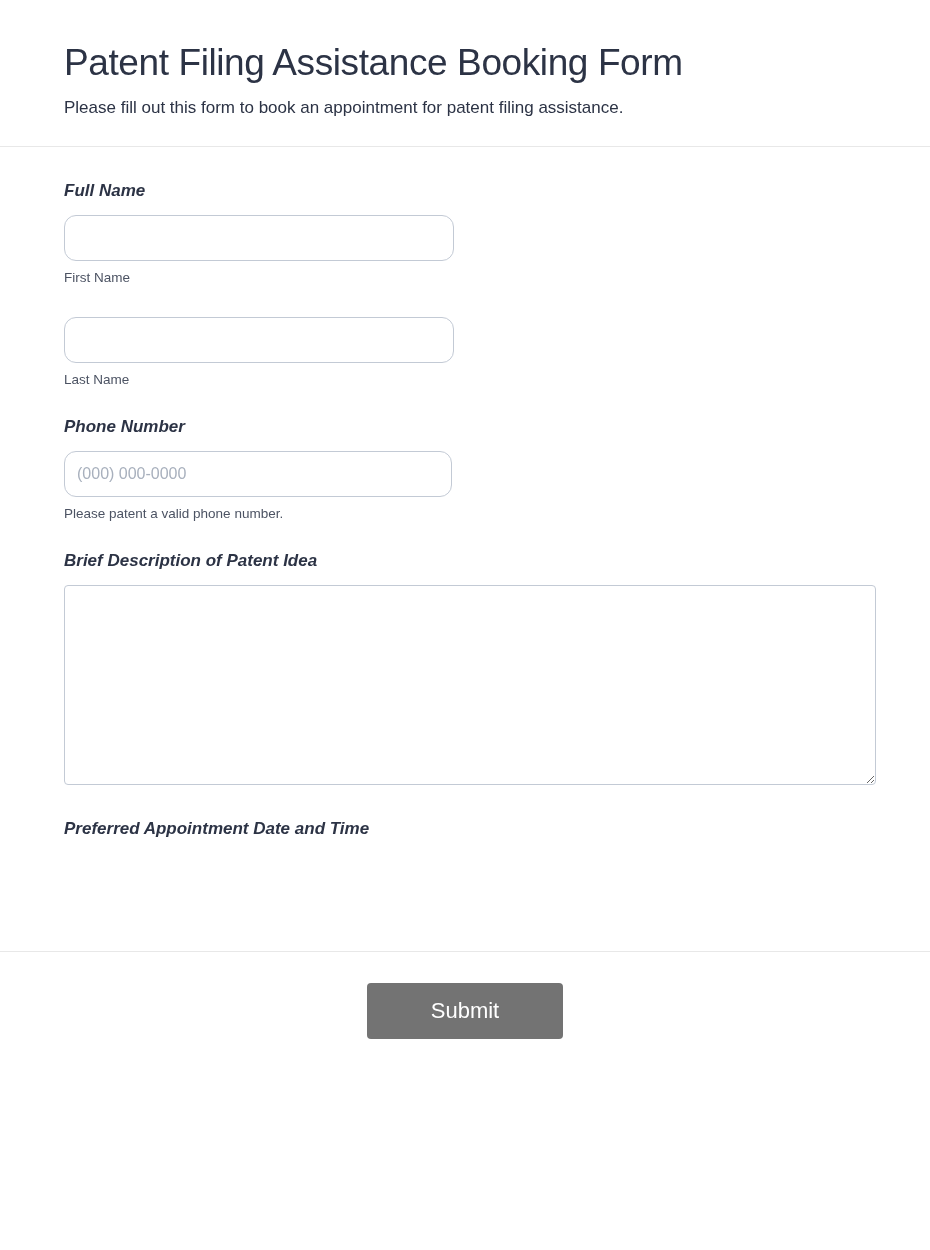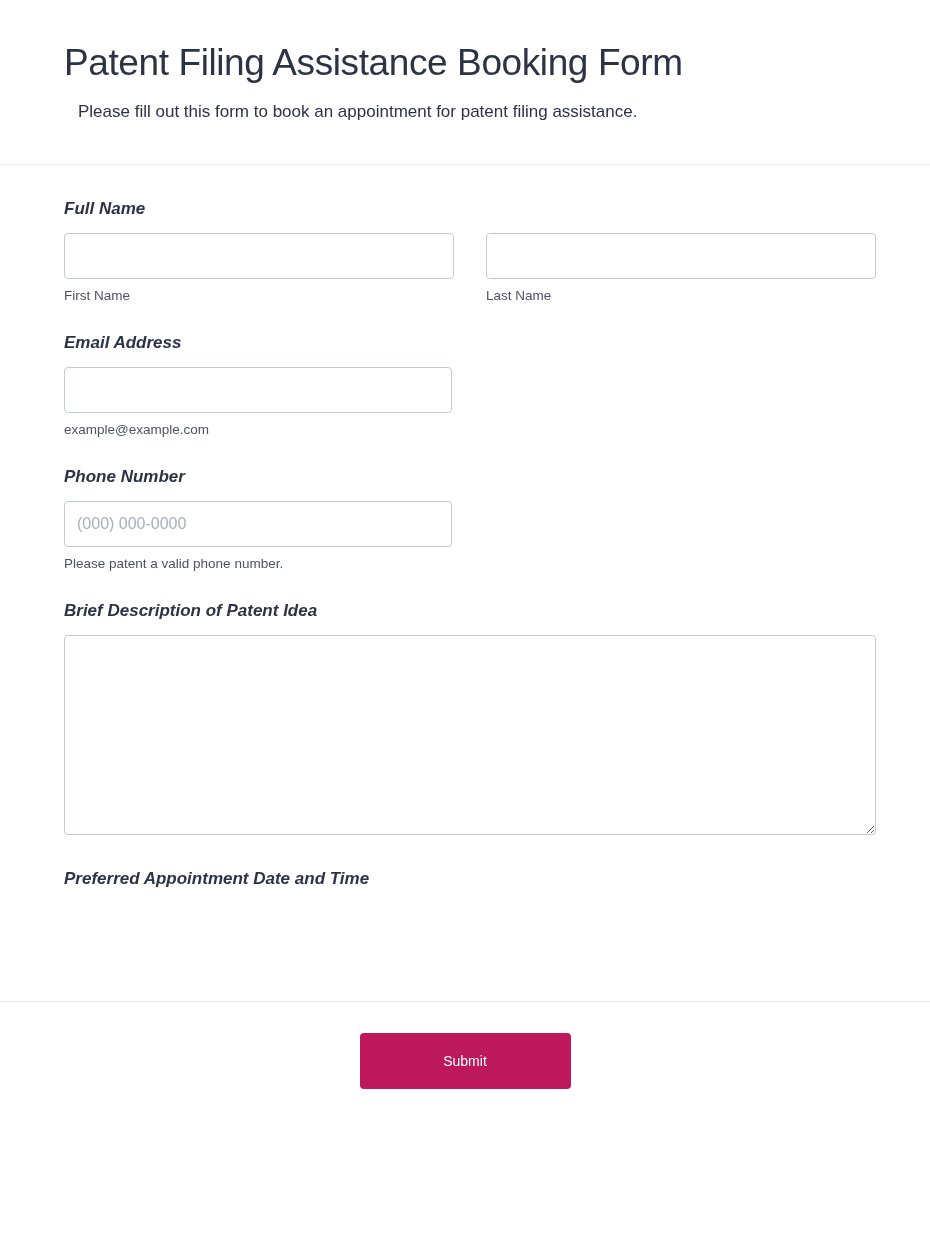--- a/index.html
+++ b/index.html
@@ -31,21 +31,21 @@
     line-height: 1.25;
     font-weight: normal;
     letter-spacing: -0.4px;
     color: #2c3345;
     margin: 0 0 10px 0;
   }
   .form-subtitle {
     font-size: 17px;
     line-height: 1.4;
     color: #2c3345;
-    margin: 14px;
+    margin: 0;
   }
 
   
   .form-body {
     padding: 34px 64px 26px 64px;
     box-sizing: border-box;
   }
 
   .field-block {
     margin-bottom: 30px;
@@ -55,34 +55,35 @@
     font-weight: bold;
     color: #2c3345;
     margin-bottom: 14px;
     display: block;
     font-style: italic;
   }
 
   .row-two {
     display: flex;
     gap: 32px;
+    flex-direction: column;
   }
   .col {
     display: flex;
     flex-direction: column;
   }
   .col-half {
     width: 390px;
   }
 
   input.text-input {
     box-sizing: border-box;
     height: 46px;
     border: 1px solid #c3cad5;
-    border-radius: 4px;
+    border-radius: 12px;
     background: #ffffff;
     font-family: "Liberation Sans", sans-serif;
     font-size: 16px;
     color: #2c3345;
     padding: 0 12px;
     outline: none;
   }
   input.text-input::placeholder {
     color: #a8b0bd;
   }
@@ -117,28 +118,28 @@
 
   
   .form-footer {
     border-top: 1px solid #e8e8e8;
     padding: 31px 64px 40px 64px;
     box-sizing: border-box;
     display: flex;
     justify-content: center;
   }
   .submit-button {
-    width: 211px;
+    width: 196px;
     height: 56px;
-    background: #be185d;
+    background: #737373;
     border: none;
     border-radius: 4px;
     color: #ffffff;
     font-family: "Liberation Sans", sans-serif;
-    font-size: 14px;
+    font-size: 22px;
     cursor: pointer;
   }
 </style>
 </head>
 <body>
 
 <div class="form-wrap">
 
   <div class="form-header">
     <h1 class="form-title">Patent Filing Assistance Booking Form</h1>
@@ -154,27 +155,20 @@
           <input class="text-input w-half" type="text" placeholder="" style="">
           <span class="sub-label">First Name</span>
         </div>
         <div class="col col-half">
           <input class="text-input w-half" type="text" placeholder="" style="">
           <span class="sub-label">Last Name</span>
         </div>
       </div>
     </div>
 
-    <div class="field-block">
-      <span class="field-label">Email Address</span>
-      <div class="col">
-        <input class="text-input w-email" type="text" placeholder="" style="">
-        <span class="sub-label">example@example.com</span>
-      </div>
-    </div>
 
     <div class="field-block">
       <span class="field-label">Phone Number</span>
       <div class="col">
         <input class="text-input w-phone" type="text" placeholder="(000) 000-0000" style="">
         <span class="sub-label">Please patent a valid phone number.</span>
       </div>
     </div>
 
     <div class="field-block">

